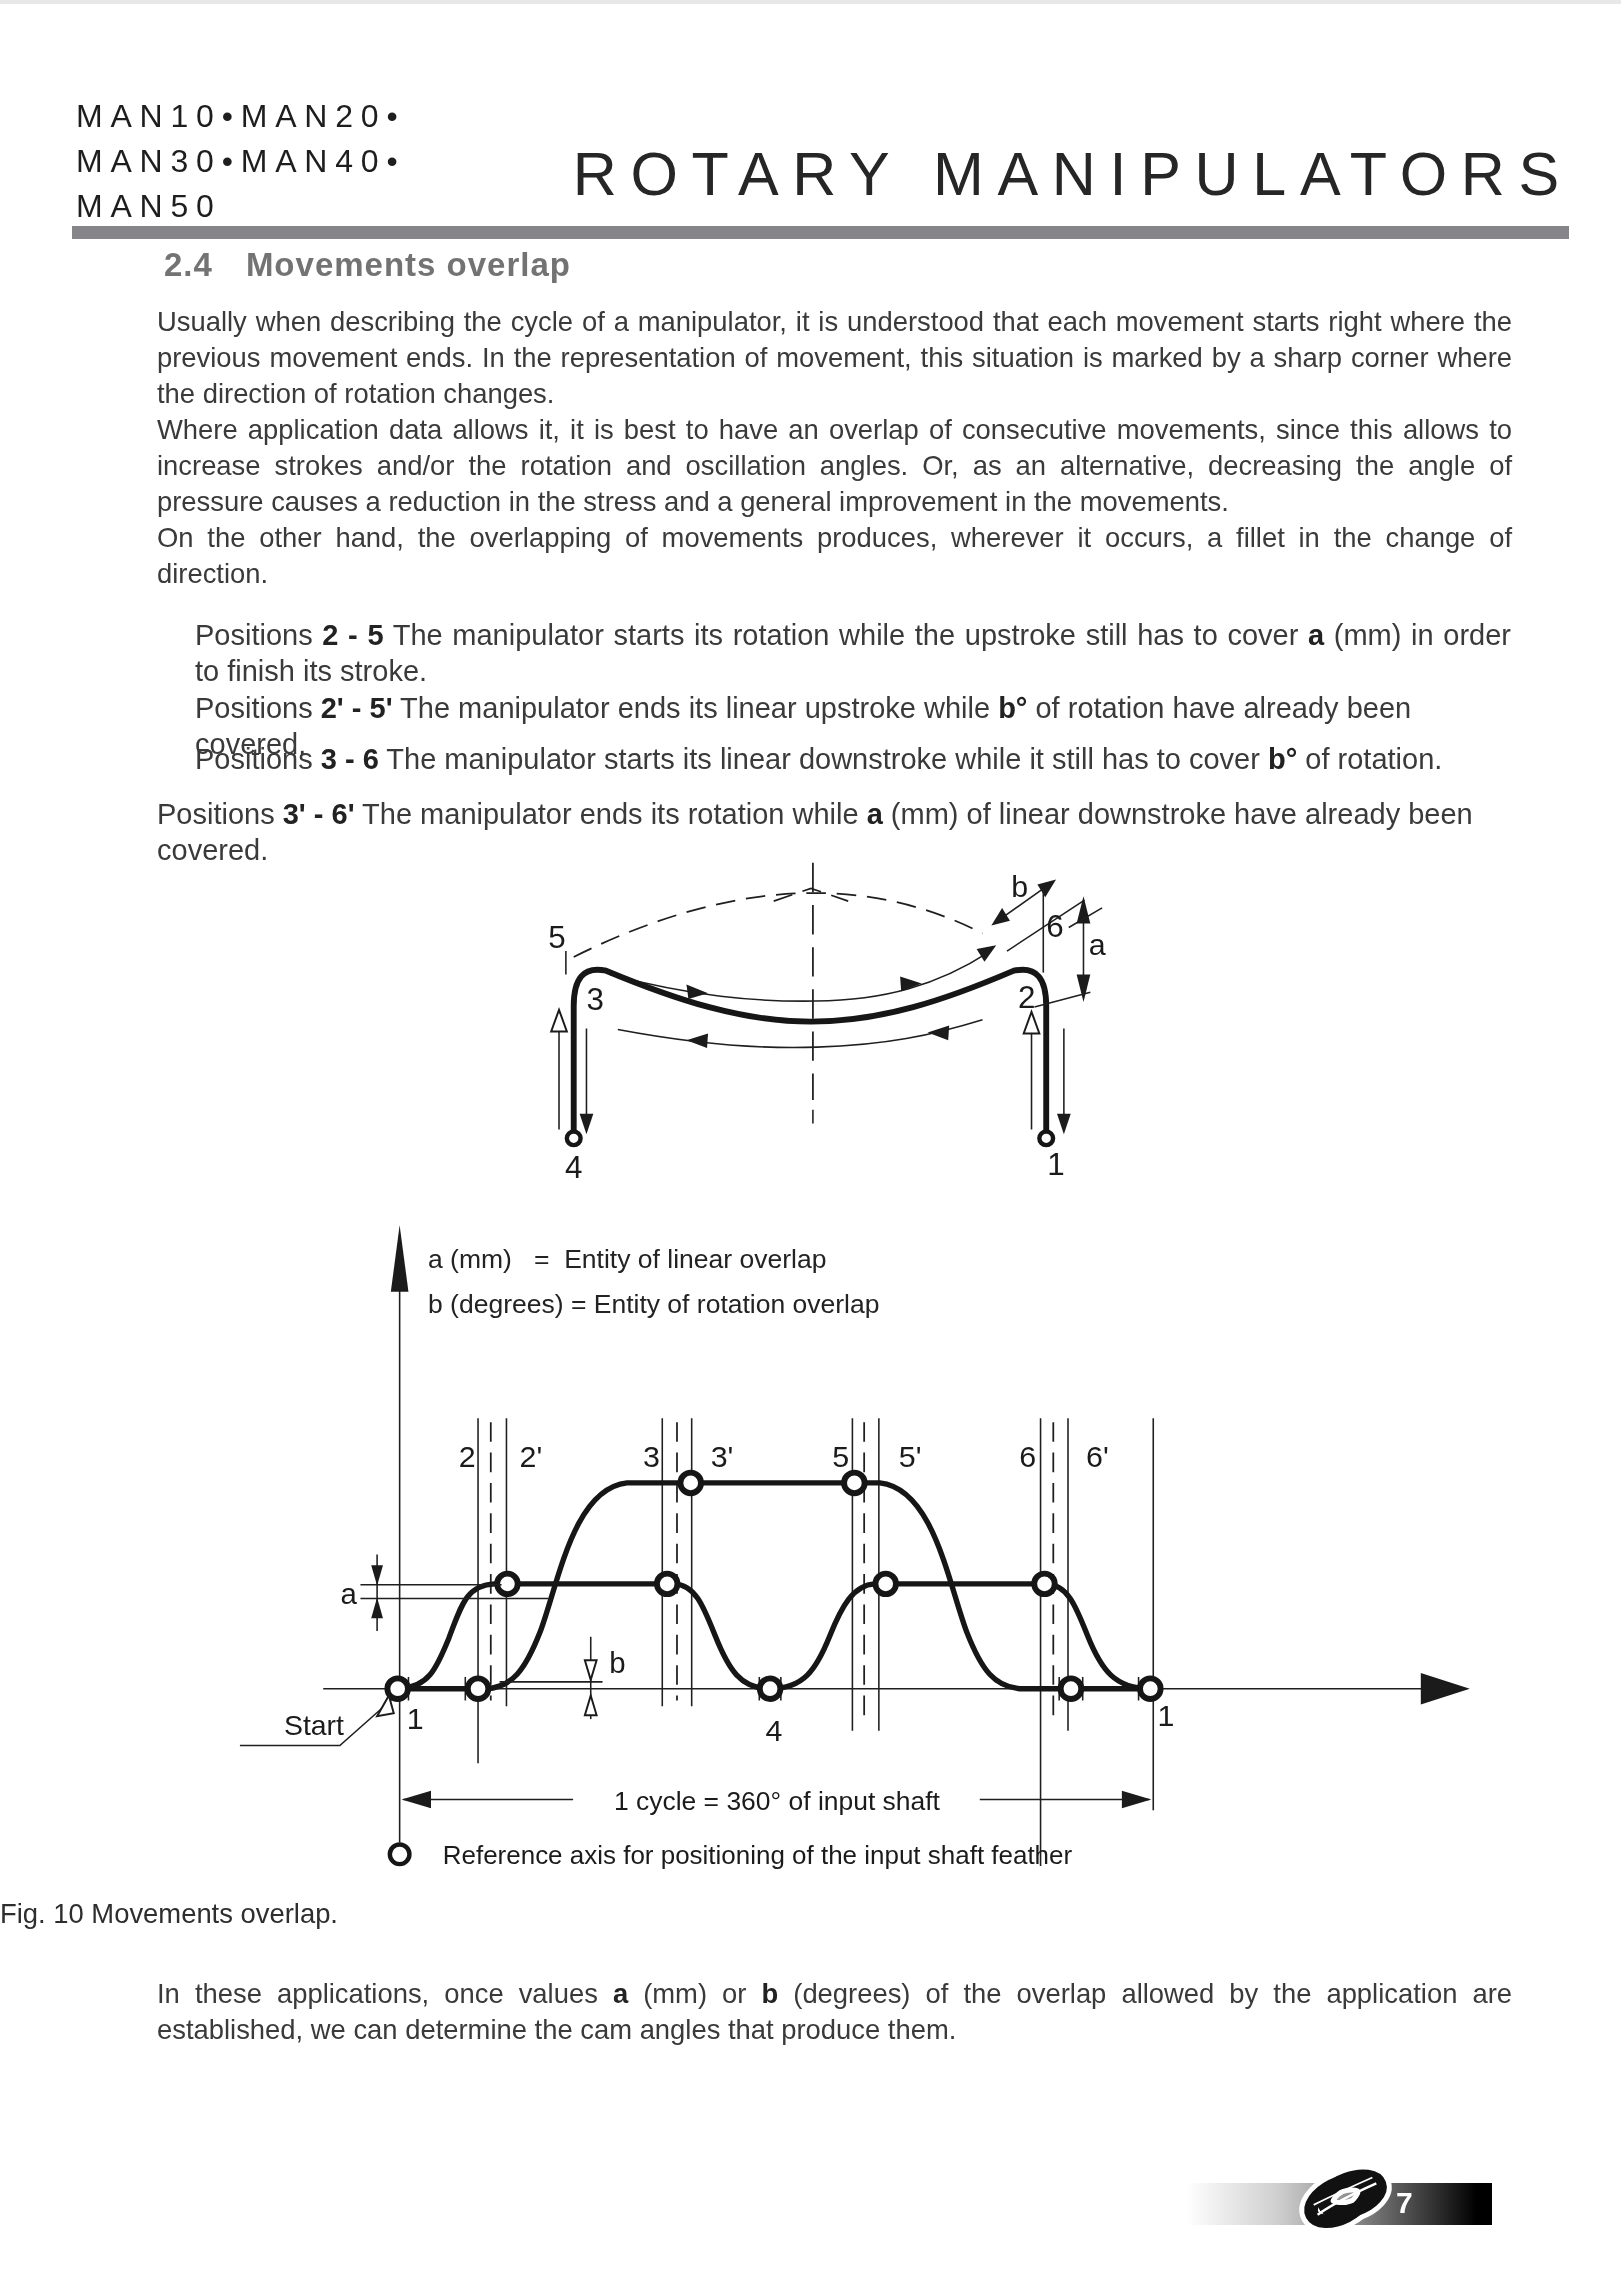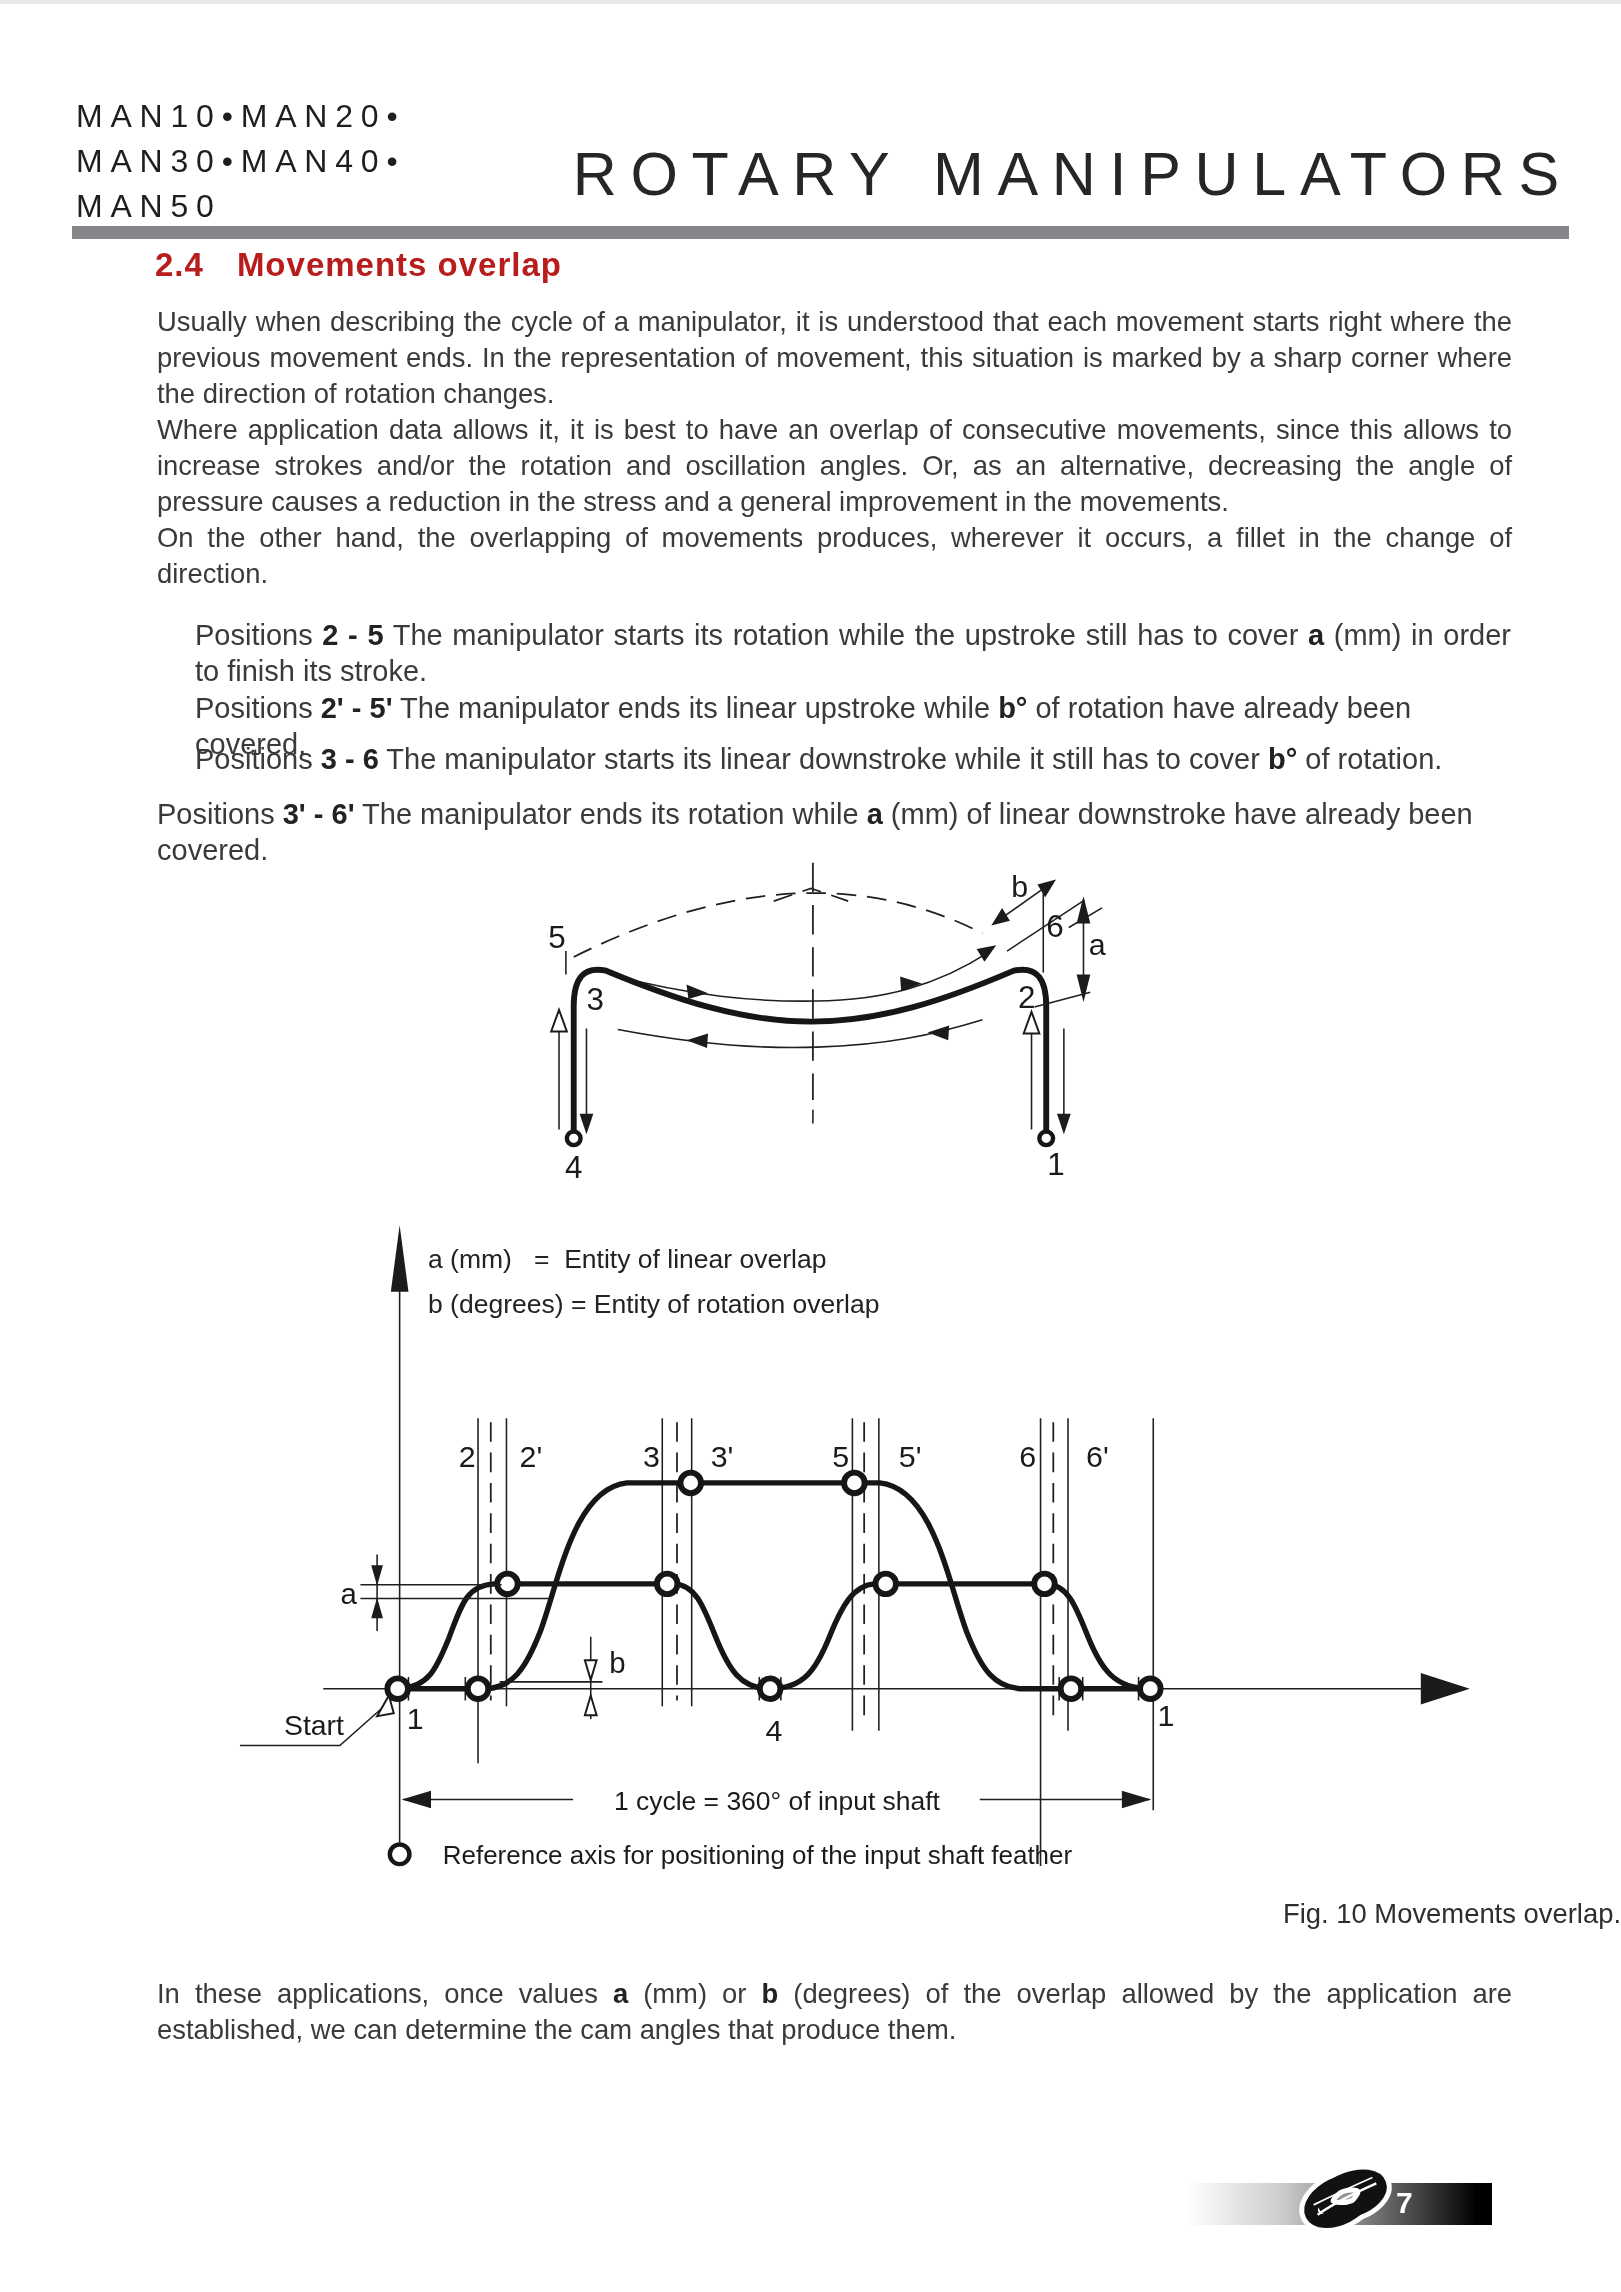--- a/index.html
+++ b/index.html
@@ -16,22 +16,22 @@
   .doc-title{
     position:absolute; right:48px; top:135px;
     font-size:61px; letter-spacing:13.7px; color:#262626; font-weight:400;
     white-space:nowrap;
   }
   .graybar{
     position:absolute; left:72px; top:222px; width:1497px; height:12.7px;
     background:#85858a;
   }
   .section-heading{
-    position:absolute; left:155px; top:242px;
-    font-size:33px; font-weight:700; color:#b91c1c; letter-spacing:1px;
+    position:absolute; left:164px; top:242px;
+    font-size:33px; font-weight:700; color:#737373; letter-spacing:1px;
     white-space:nowrap;
   }
   .section-heading .num{margin-right:33px;}
   .intro{
     position:absolute; left:157px; top:300px; width:1355px;
     font-size:27.4px; line-height:36px; color:#3a3a3a;
   }
   .intro p{margin:0; text-align:justify;}
   .pos{
     position:absolute; width:1355px; left:157px;
@@ -39,21 +39,21 @@
   }
   .pos.indent{left:195px; width:1316px;}
   .pos.justify{text-align:justify;}
   .pos b, .intro b, .closing b{font-weight:700; color:#222;}
   .legend{
     position:absolute; left:428px; top:1233px;
     font-size:26.5px; line-height:45px; color:#232323; white-space:pre;
   }
   .caption{
     position:absolute; left:0; top:1894px; width:1621px;
-    text-align:right; font-size:27.4px; color:#2e2e2e;
+    text-align:left; font-size:27.4px; color:#2e2e2e;
   }
   .closing{
     position:absolute; left:157px; top:1972px; width:1355px;
     font-size:27.4px; line-height:36px; color:#3a3a3a; text-align:justify;
   }
   .footer-bar{
     position:absolute; left:1186px; top:2179px; width:306px; height:42px;
     background:linear-gradient(to right,#ffffff 0%,#cfcfcf 30%,#8a8a8a 55%,#3c3c3c 78%,#000000 95%);
   }
   .page-number{

